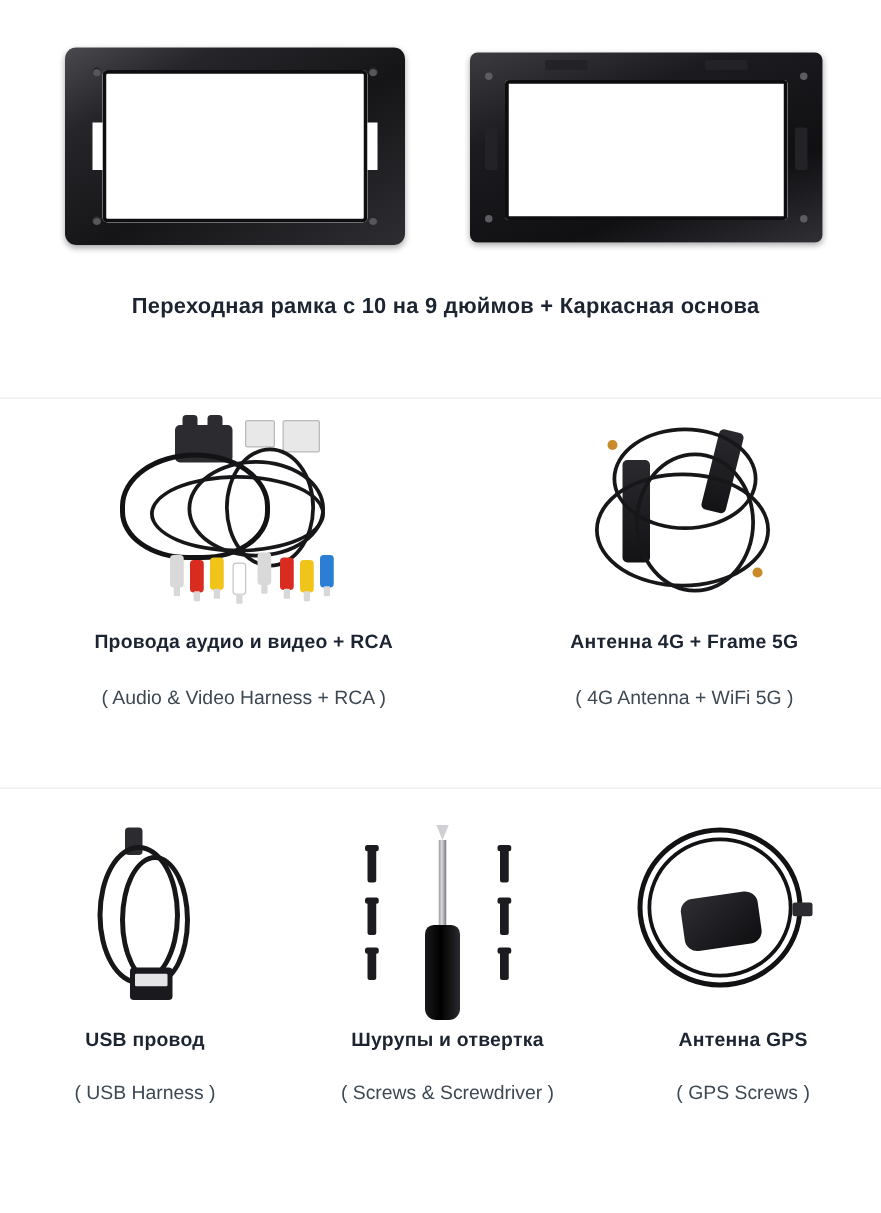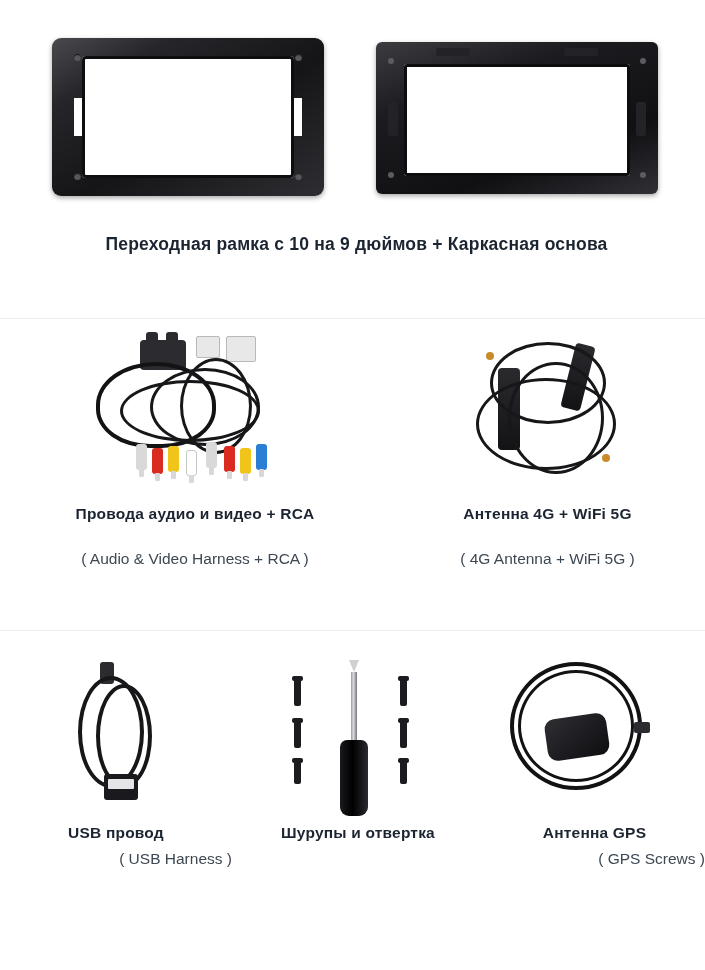--- a/index.html
+++ b/index.html
@@ -122,21 +122,21 @@
   
   .ant-box {
     position: absolute; border-radius: 4px;
     background: linear-gradient(180deg,#2a2a2e,#131316);
   }
 
   
   #row-3 { top: 638px; left: 0; height: 300px; }
   #row-3 .cell .art { height: 180px; }
   #row-3 .caption-ru { font-size: 15.5px; margin-top: 6px; }
-  #row-3 .caption-en { font-size: 15.5px; margin-top: 8px; text-align: right; }
+  #row-3 .caption-en { font-size: 15.5px; margin-top: 24px; }
 
   .screw {
     position: absolute; width: 7px;
     background: #1c1c20;
     border-radius: 0 0 2px 2px;
   }
   .screw::before {
     content: ""; position: absolute; top: -4px; left: -2px;
     width: 11px; height: 5px; background: #1c1c20; border-radius: 2px;
   }
@@ -268,21 +268,21 @@
     <div class="cell" style="left:390px; width:315px;">
       <div class="art">
         <div class="ant-box" style="left:108px; top:46px; width:22px; height:82px;"></div>
         <div class="ant-box" style="left:178px; top:22px; width:20px; height:66px; transform:rotate(14deg);"></div>
         <div class="wire" style="left:100px; top:20px; width:116px; height:82px; border-width:3px; border-radius:50%;"></div>
         <div class="wire" style="left:86px;  top:56px; width:140px; height:92px; border-width:3px; border-radius:50%;"></div>
         <div class="wire" style="left:118px; top:40px; width:96px;  height:112px; border-width:3px; border-radius:50%;"></div>
         <div class="plug" style="left:96px;  top:30px; width:8px; height:8px; border-radius:50%; background:#c98a2a;"></div>
         <div class="plug" style="left:212px; top:132px; width:8px; height:8px; border-radius:50%; background:#c98a2a;"></div>
       </div>
-      <div class="caption-ru">Антенна 4G + WiFi 5G</div>
+      <div class="caption-ru">Антенна 4G + Frame 5G</div>
       <div class="caption-en">( 4G Antenna + WiFi 5G )</div>
     </div>
 
   </div>
 
   <div class="hr" style="top:630px;"></div>
 
   <div class="section" id="row-3">
 
     <div class="cell" style="left:0; width:232px;">
@@ -305,20 +305,21 @@
         <div class="driver-handle" style="left:108px; top:102px; width:28px; height:76px;"></div>
 
         <div class="screw" style="left:62px;  top:42px;  height:26px;"></div>
         <div class="screw" style="left:62px;  top:84px;  height:26px;"></div>
         <div class="screw" style="left:62px;  top:124px; height:22px;"></div>
         <div class="screw" style="left:168px; top:42px;  height:26px;"></div>
         <div class="screw" style="left:168px; top:84px;  height:26px;"></div>
         <div class="screw" style="left:168px; top:124px; height:22px;"></div>
       </div>
       <div class="caption-ru">Шурупы и отвертка</div>
+      <div class="caption-en">( Screws &amp; Screwdriver )</div>
     </div>
 
     <div class="cell" style="left:484px; width:221px;">
       <div class="art">
         <div class="gps-coil" style="left:26px; top:24px; width:132px; height:128px;"></div>
         <div class="gps-coil" style="left:34px; top:32px; width:116px; height:112px; border-width:3px;"></div>
         <div class="gps-puck" style="left:62px; top:78px; width:62px; height:42px; transform:rotate(-8deg);"></div>
         <div class="plug" style="left:150px; top:84px; width:16px; height:11px; border-radius:2px; background:#2b2b30;"></div>
       </div>
       <div class="caption-ru">Антенна GPS</div>

